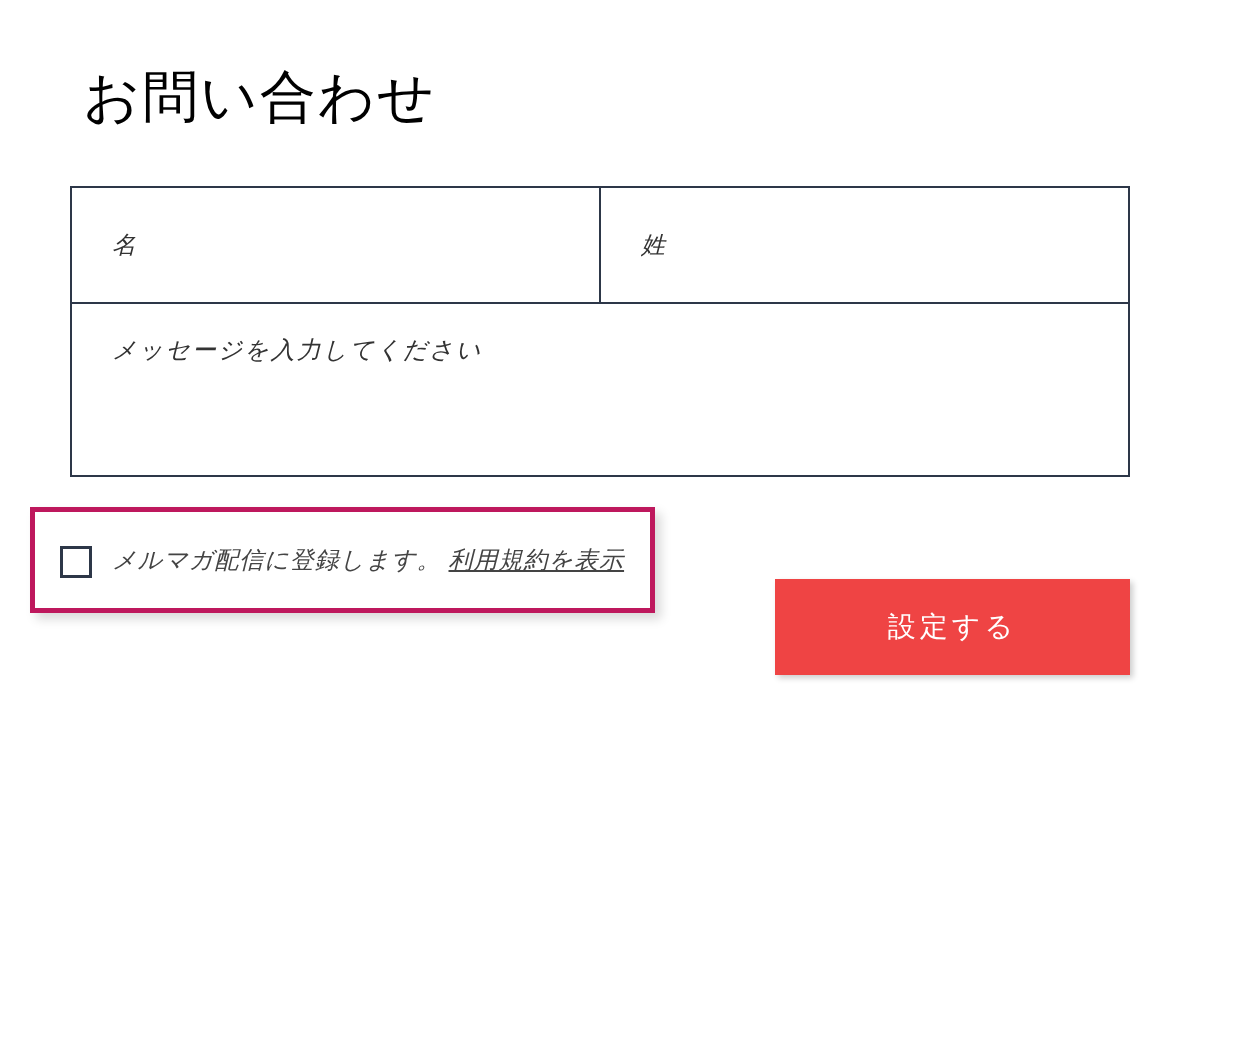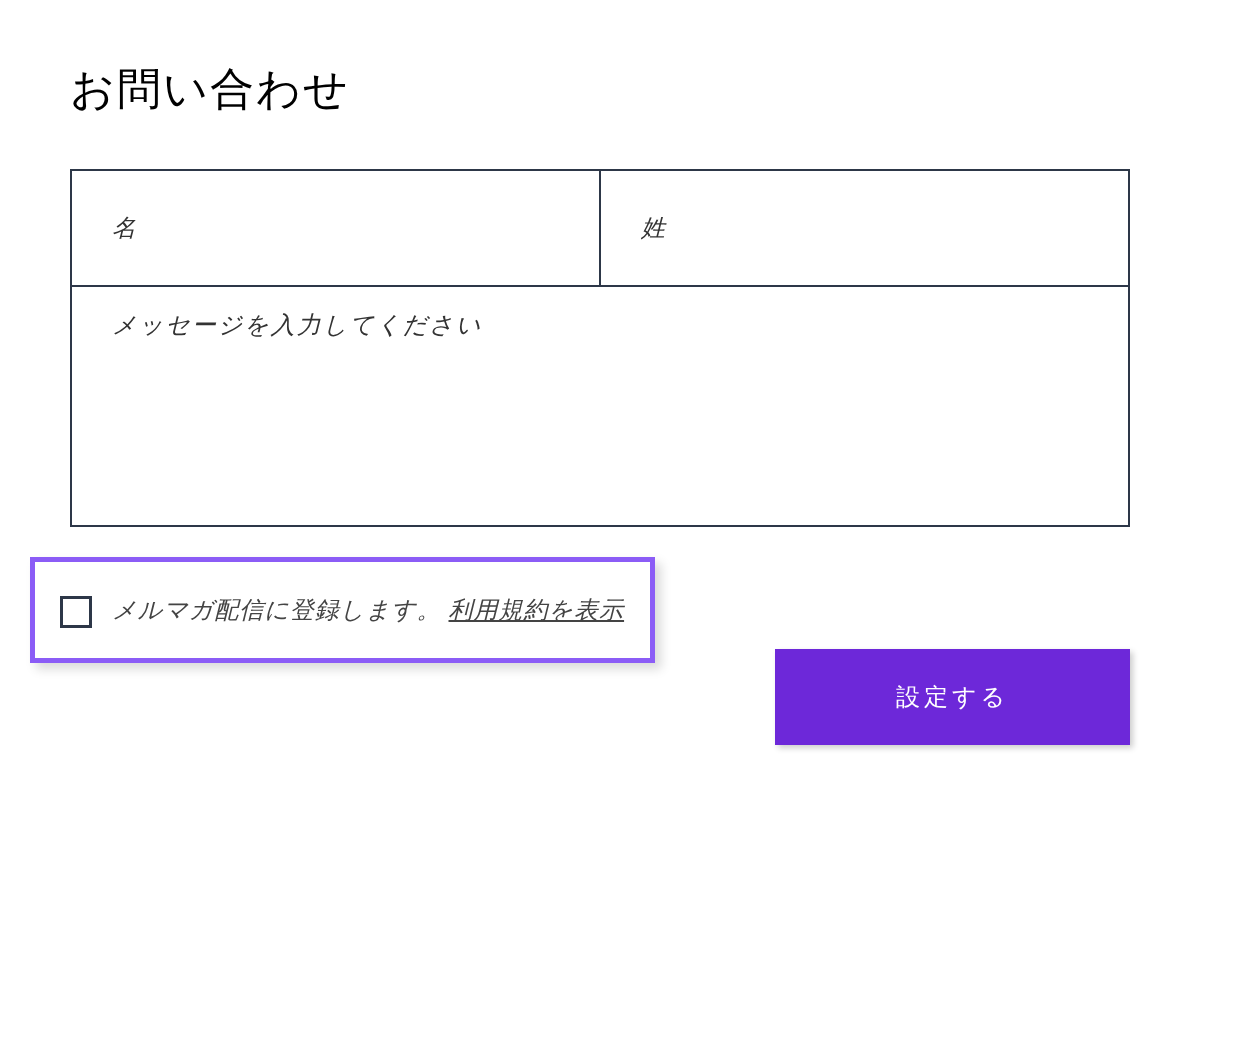--- a/index.html
+++ b/index.html
@@ -7,25 +7,26 @@
       padding: 0;
       box-sizing: border-box;
     }
     body {
       font-family: "Hiragino Mincho ProN", "MS Mincho", serif;
       background: #ffffff;
       padding: 60px 70px;
       width: 1258px;
     }
     .page-title {
-      font-size: 44px;
+      font-size: 56px;
       font-weight: normal;
       margin-bottom: 50px;
       letter-spacing: 2px;
       color: #000000;
+      margin-left: 13px;
     }
     .form-container {
       width: 1060px;
     }
     .form-row {
       display: flex;
     }
     .form-field {
       border: 2px solid #2d3748;
       padding: 0 40px;
@@ -42,23 +43,23 @@
     }
     .form-field.half:last-child {
       border-left: 1px solid #2d3748;
     }
     .form-row:nth-child(2) .form-field {
       border-top: none;
     }
     .form-field-full {
       border: 2px solid #2d3748;
       border-top: none;
-      padding: 22px 40px;
+      padding: 30px 40px;
       background: #ffffff;
-      height: 240px;
+      height: 173px;
     }
     .field-input {
       width: 100%;
       border: none;
       outline: none;
       font-family: inherit;
       font-size: 24px;
       font-style: italic;
       color: #333;
       background: transparent;
@@ -87,21 +88,21 @@
     }
     .bottom-section {
       display: flex;
       justify-content: space-between;
       align-items: flex-start;
       margin-top: 30px;
       width: 1100px;
       margin-left: -40px;
     }
     .newsletter-box {
-      border: 5px solid #8b5cf6;
+      border: 5px solid #be185d;
       padding: 30px 25px;
       display: flex;
       align-items: flex-start;
       gap: 20px;
       width: 625px;
       box-shadow: 6px 6px 10px rgba(0,0,0,0.15);
     }
     .checkbox {
       width: 32px;
       height: 32px;
@@ -117,29 +118,29 @@
       color: #444444;
       line-height: 1.5;
       letter-spacing: 1px;
     }
     .terms-link {
       text-decoration: underline;
       cursor: pointer;
       color: #444444;
     }
     .submit-button {
-      background: #6d28d9;
+      background: #ef4444;
       color: #ffffff;
       border: none;
       padding: 0;
-      font-size: 24px;
+      font-size: 28px;
       font-family: inherit;
       cursor: pointer;
       letter-spacing: 4px;
-      margin-top: 92px;
+      margin-top: 72px;
       width: 355px;
       height: 96px;
       box-shadow: 3px 3px 6px rgba(0,0,0,0.2);
     }
   </style>
 </head>
 <body>
 
 <h1 class="page-title">お問い合わせ</h1>
 

